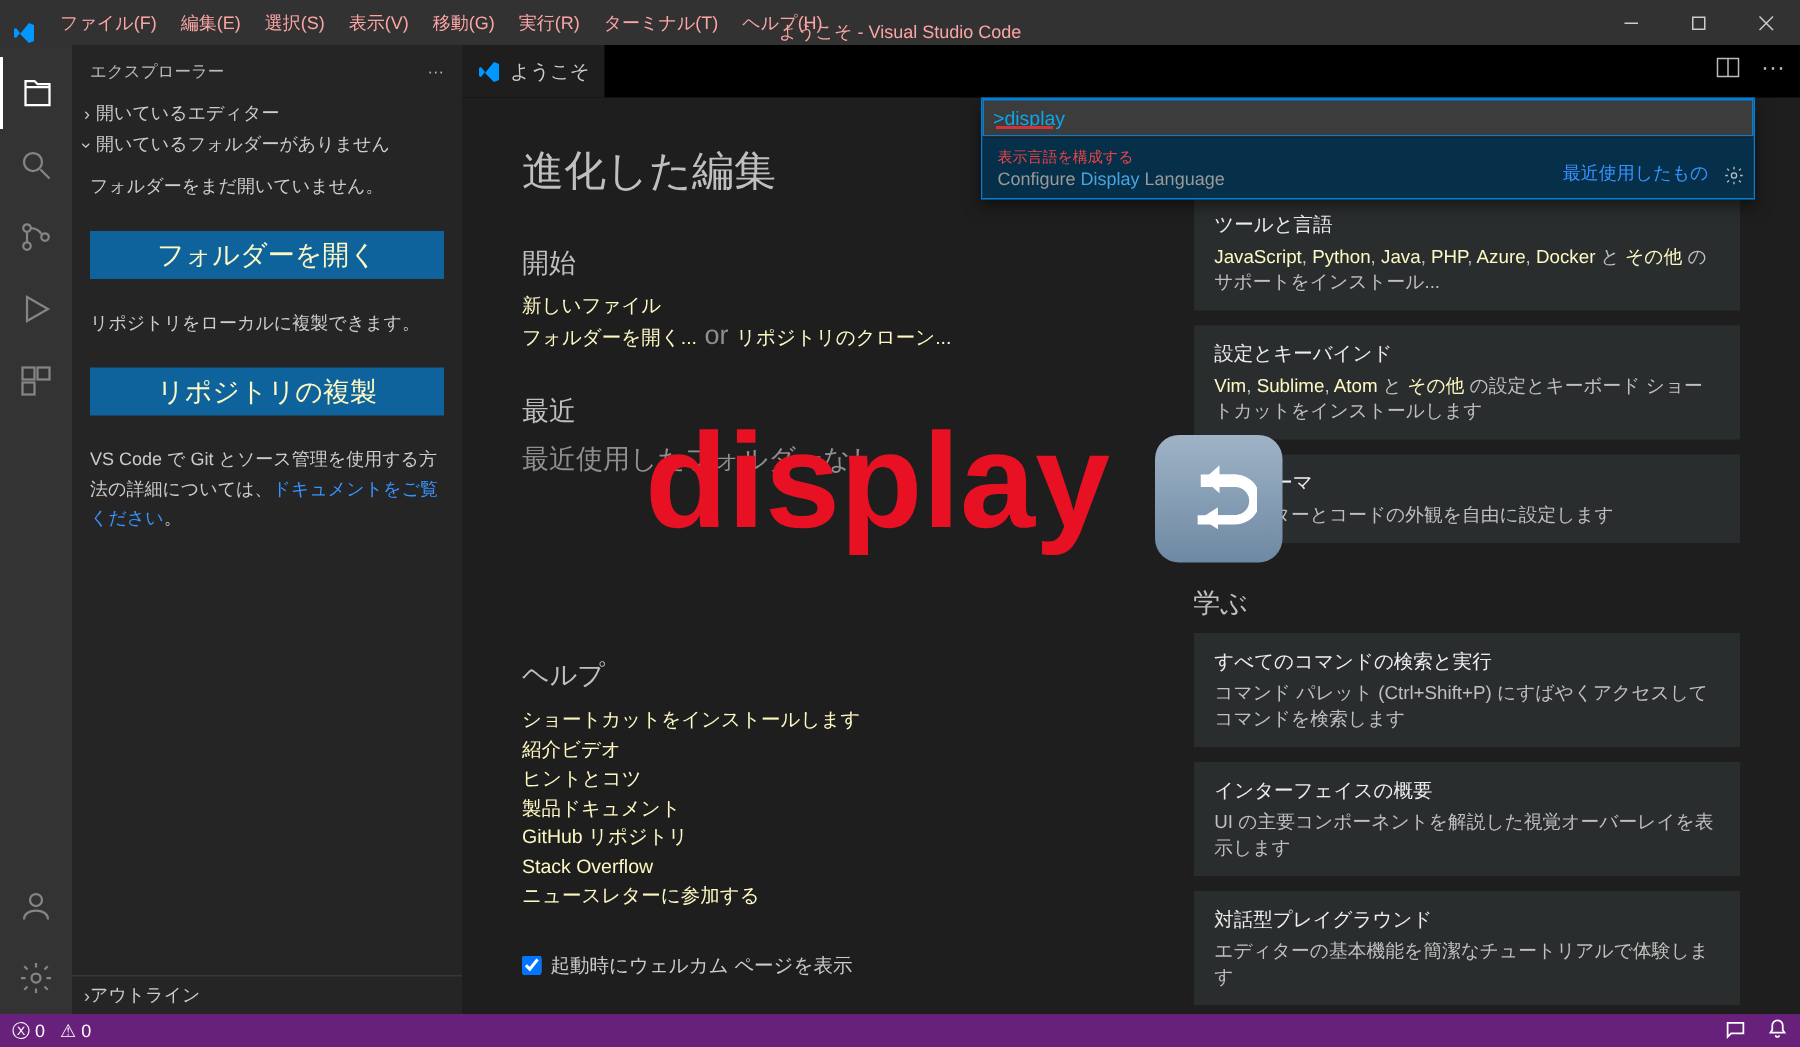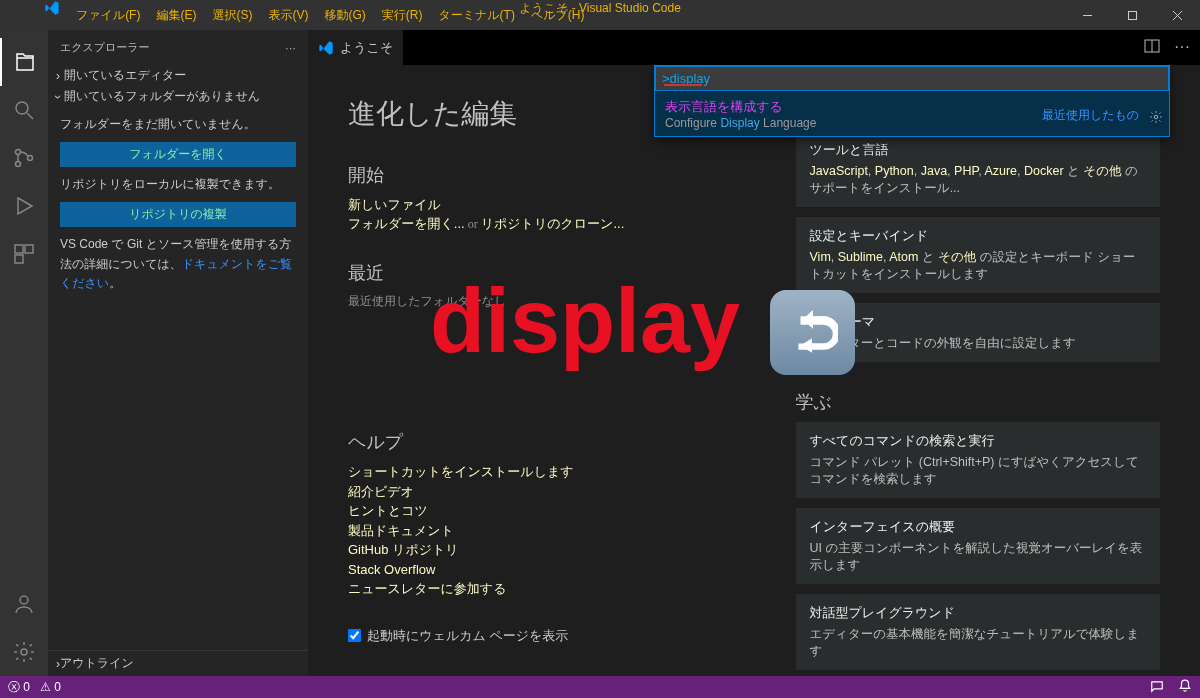--- a/index.html
+++ b/index.html
@@ -1,59 +1,59 @@
 <!DOCTYPE html>
 <html><head>
 <meta charset="utf-8">
 <style>
 * { margin:0; padding:0; box-sizing:border-box; font-family:"Segoe UI","Yu Gothic UI",sans-serif; }
 body { width:1200px; height:698px; background:#1e1e1e; color:#cccccc; overflow:hidden; position:relative; }
-.titlebar { height:30px; background:#323233; display:flex; align-items:flex-start; font-size:12px; color:#eab308; position:relative;padding-left:36px; }
+.titlebar { height:30px; background:#323233; display:flex; align-items:flex-end; font-size:12px; color:#fca5a5; position:relative; }
 .titlebar .vs-icon { width:16px; height:16px; margin:0 8px; }
 .menu { display:flex; }
 .menu-item { padding:0 8px; height:30px; line-height:30px; cursor:pointer; }
 .title-center { position:absolute; left:50%; transform:translateX(-50%); }
 .win-controls { margin-left:auto; display:flex; }
 .win-btn { width:45px; height:30px; display:flex; align-items:center; justify-content:center; cursor:pointer; }
 .win-btn svg { stroke:#ccc; }
 .main { display:flex; height:calc(100% - 30px - 22px); }
 .activitybar { width:48px; background:#333333; display:flex; flex-direction:column; align-items:center; padding-top:8px; }
 .act-icon { width:48px; height:48px; display:flex; align-items:center; justify-content:center; cursor:pointer; color:#858585; }
 .act-icon.active { color:#ffffff; border-left:2px solid #fff; }
 .act-spacer { flex:1; }
 .sidebar { width:260px; background:#252526; display:flex; flex-direction:column; font-size:12px;justify-content:flex-end; }
 .sb-header { height:35px; display:flex; align-items:center; padding:0 12px; color:#bbbbbb; font-size:11px; justify-content:space-between; }
 .sb-section { padding:2px 8px; display:flex; align-items:center; cursor:pointer; }
 .sb-section .chev { margin-right:4px; }
 .sb-body { padding:8px 12px; font-size:12px; line-height:1.6; }
-.sb-btn { display:block; width:100%; background:#0e639c; color:#86efac; border:none; padding:4px 0; margin:8px 0; cursor:pointer; font-size:12px; }
+.sb-btn { display:block; width:100%; background:#0e639c; color:#fef9c3; border:none; padding:4px 0; margin:20px 0; cursor:pointer; font-size:18px; }
 .sb-link { color:#3794ff; cursor:pointer; }
 .sb-outline { border-top:1px solid #383838; padding:4px 8px; display:flex; align-items:center; cursor:pointer; }
 .editor { flex:1; background:#1e1e1e; position:relative; overflow:hidden; }
 .tabbar { height:35px; background:#000000; display:flex; align-items:center; }
 .tab { height:35px; background:#1e1e1e; display:flex; align-items:center; padding:0 10px; gap:6px; font-size:13px; }
 .ed-actions { margin-left:auto; display:flex; gap:14px; padding-right:10px; color:#bbb; }
 .welcome { padding:30px 40px; display:flex; gap:83px; color:#cccccc; }
 .col { flex:1; }
 .h1 { font-size:28px; font-weight:300; color:#bfbfbf; margin-bottom:30px; }
 .h2 { font-size:18px; font-weight:400; color:#bfbfbf; margin:28px 0 8px; }
 .lnk { color:#fef9c3; font-size:13px; cursor:pointer; display:inline; }
-.txt { color:#8f8f8f; font-size:12px;font-family:Liberation Serif, serif; }
+.txt { color:#8f8f8f; font-size:18px; }
 .card { background:#2a2d2e; padding:10px 14px; margin-bottom:10px; }
 .card-title { color:#eeeeee; font-size:13px; margin-bottom:4px; }
 .card-body { font-size:12.5px; color:#bfbfbf; }
 .card-body .lnk { font-size:12.5px; }
 .help-list .lnk { display:block; font-size:13px; line-height:1.5; }
 .showstart { display:flex; align-items:center; gap:6px; margin-top:28px; font-size:13px; color:#ccc; }
 .cmdpalette { position:absolute; top:35px; left:346px; width:516px; background:#252526; border:1px solid #007fd4; box-shadow:0 4px 10px rgba(0,0,0,.5); z-index:50; }
 .cmd-input { width:100%; background:#3c3c3c; border:1px solid #007fd4; color:#0ea5e9; font-size:13px; padding:4px 6px; font-family:inherit; }
 .cmd-row { padding:6px 10px; background:#062f4a; border-top:1px solid #1e1e1e; position:relative; }
 .cmd-row .recent { position:absolute; right:30px; top:15px; color:#3794ff; font-size:12px; }
 .cmd-row .gear { position:absolute; right:6px; top:18px; color:#bbb; }
-.cmd-main { font-size:13px; color:#d946ef; }
+.cmd-main { font-size:10px; color:#ef4444; }
 .cmd-sub { font-size:12px; color:#999; }
 .cmd-sub .hl { color:#4aa3df; }
 .statusbar { height:22px; background:#68217a; color:#fff; display:flex; align-items:center; font-size:12px; padding:0 8px; gap:10px; }
 .statusbar .right { margin-left:auto; display:flex; gap:14px; }
 .overlay-text { position:absolute; top:270px; left:430px; font-size:90px; font-weight:bold; color:#e81123; z-index:100; pointer-events:none; font-family:Arial,sans-serif; }
 .overlay-icon { position:absolute; top:290px; left:770px; width:85px; height:85px; background:linear-gradient(#9fb3c6,#6d89a3); border-radius:16px; display:flex; align-items:center; justify-content:center; z-index:101; pointer-events:none; }
 .overlay-icon svg { width:50px; height:50px; }
 .redline { position:absolute; top:54px; left:356px; width:38px; height:2px; background:#d13438; z-index:60; }
 </style>
 </head>

